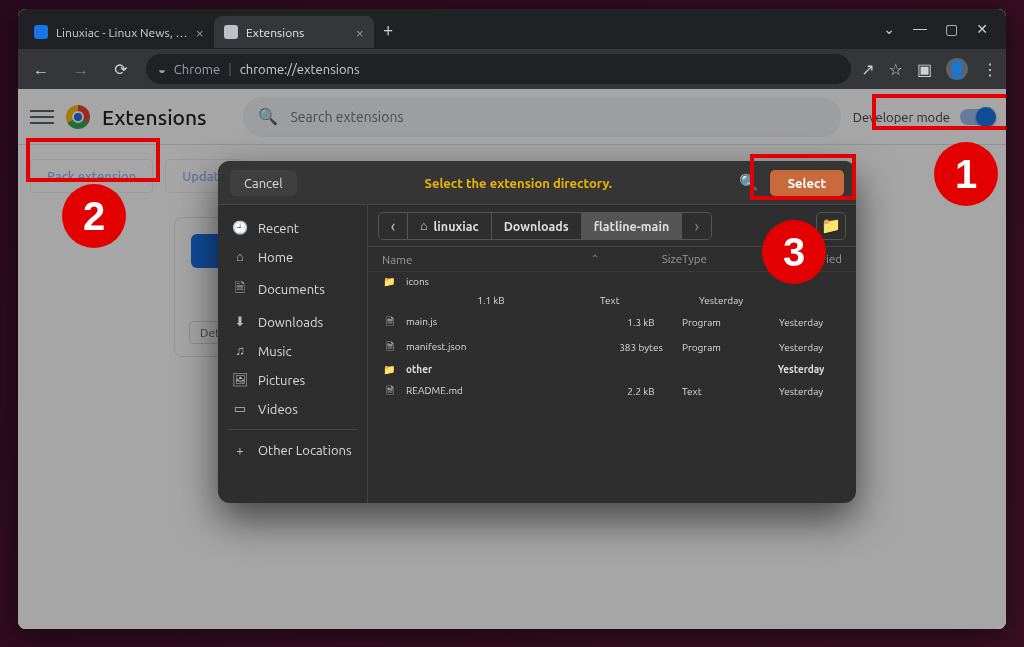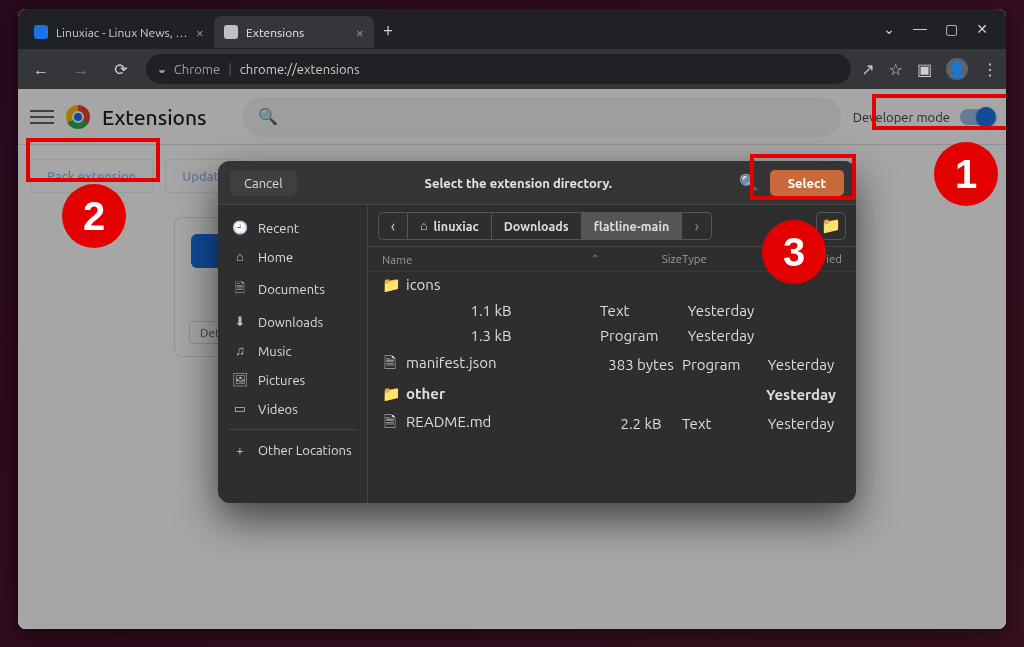--- a/index.html
+++ b/index.html
@@ -63,41 +63,41 @@
   
   
   .filedlg{
     position:absolute; left:200px; top:152px; width:638px; height:342px;
     background:#2e2e2e; border-radius:12px; color:#e0e0e0;
     box-shadow:0 16px 40px rgba(0,0,0,.6);
     display:flex; flex-direction:column; overflow:hidden;
   }
   .fd-header{height:44px; display:flex; align-items:center; padding:0 12px; border-bottom:1px solid #444; background:#353535;}
   .fd-cancel{background:#3f3f3f;border:none;color:#ddd;padding:6px 14px;border-radius:5px;font-size:13px;cursor:pointer;}
-  .fd-title{flex:1;text-align:center;font-size:13px;font-weight:600;color:#e5e5e5;}
+  .fd-title{flex:1;text-align:center;font-size:13px;font-weight:600;color:#eab308;}
   .fd-sicon{color:#ccc;margin-right:10px;}
   .fd-select{background:#c86a3c;border:none;color:#fff;padding:6px 18px;border-radius:5px;font-size:13px;font-weight:600;cursor:pointer;}
 
   .fd-body{flex:1;display:flex;}
   .fd-side{width:150px;border-right:1px solid #444;padding:8px 0;}
   .fd-side-item{display:flex;align-items:center;gap:10px;padding:7px 14px;font-size:13px;color:#ddd;cursor:pointer;}
   .fd-side-item .ic{width:16px;text-align:center;color:#bbb;}
   .fd-side-div{height:1px;background:#444;margin:6px 10px;}
 
   .fd-main{flex:1;display:flex;flex-direction:column;}
   .fd-crumb{height:42px;display:flex;align-items:center;padding:0 10px;gap:0;border-bottom:1px solid #444;}
   .crumb-back{width:30px;height:28px;border:1px solid #555;border-radius:5px 0 0 5px;display:flex;align-items:center;justify-content:center;color:#ccc;cursor:pointer;}
   .crumb-seg{height:28px;padding:0 12px;border:1px solid #555;border-left:none;display:flex;align-items:center;gap:6px;font-size:12.5px;color:#ddd;cursor:pointer;font-weight:600;}
   .crumb-seg.active{background:#555;}
   .crumb-fwd{width:30px;height:28px;border:1px solid #555;border-left:none;border-radius:0 5px 5px 0;display:flex;align-items:center;justify-content:center;color:#888;}
   .crumb-newfolder{margin-left:auto;width:30px;height:28px;border:1px solid #555;border-radius:5px;display:flex;align-items:center;justify-content:center;color:#ccc;cursor:pointer;}
 
   .fd-cols{display:grid;grid-template-columns:1fr 82px 78px 82px;font-size:11.5px;color:#999;padding:5px 14px;border-bottom:1px solid #3a3a3a;}
   .fd-cols .nm{display:flex;align-items:center;gap:4px;}
-  .fd-row{display:grid;grid-template-columns:1fr 82px 78px 82px;font-size:15px;color:#ddd;padding:4px 14px;align-items:center;}
+  .fd-row{display:grid;grid-template-columns:1fr 82px 78px 82px;font-size:10px;color:#ddd;padding:4px 14px;align-items:center;}
   .fd-row .fic{width:16px;display:inline-block;margin-right:8px;text-align:center;}
   .fd-row .rgt{text-align:center;}
   .bold{font-weight:700;}
 
   
   .redbox{position:absolute;border:4px solid #e30000;}
   .circle{position:absolute;width:64px;height:64px;border-radius:50%;background:#e30000;display:flex;align-items:center;justify-content:center;color:#fff;font-weight:900;font-size:40px;font-family:Arial Black,Arial,sans-serif;}
 </style>
 </head>
 <body>
@@ -149,20 +149,21 @@
     <div class="ext-header">
       <div class="hamb">
           <span></span>
           <span></span>
           <span></span>
         </div>
       <div class="chrome-logo"></div>
       <div class="page-title">Extensions</div>
       <div class="search-pill">
         <span style="color:#5f6368">🔍</span>
+        <input placeholder="Search extensions" style="">
       </div>
       <div class="devmode">
         <span>Developer mode</span>
         <span class="switch"></span>
       </div>
     </div>
 
     <div class="btnrow">
       <button class="pill-btn" style="opacity:.5">Pack extension</button>
       <button class="pill-btn" style="opacity:.5">Update</button>
@@ -250,20 +251,21 @@
               <span class="rgt"></span>
               <span></span>
               <span class="rgt"></span>
             </div>
             <div class="fd-row">
               <span class="rgt">1.1 kB</span>
               <span>Text</span>
               <span class="rgt">Yesterday</span>
             </div>
             <div class="fd-row">
+              <span><span class="fic">🗎</span>main.js</span>
               <span class="rgt">1.3 kB</span>
               <span>Program</span>
               <span class="rgt">Yesterday</span>
             </div>
             <div class="fd-row">
               <span><span class="fic">🗎</span>manifest.json</span>
               <span class="rgt">383 bytes</span>
               <span>Program</span>
               <span class="rgt">Yesterday</span>
             </div>

